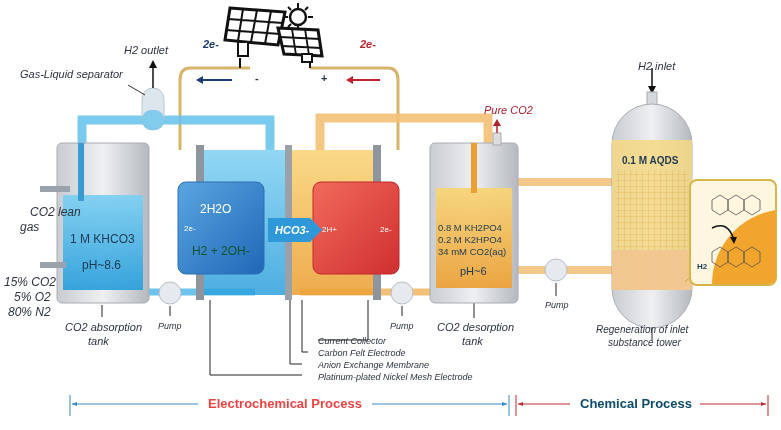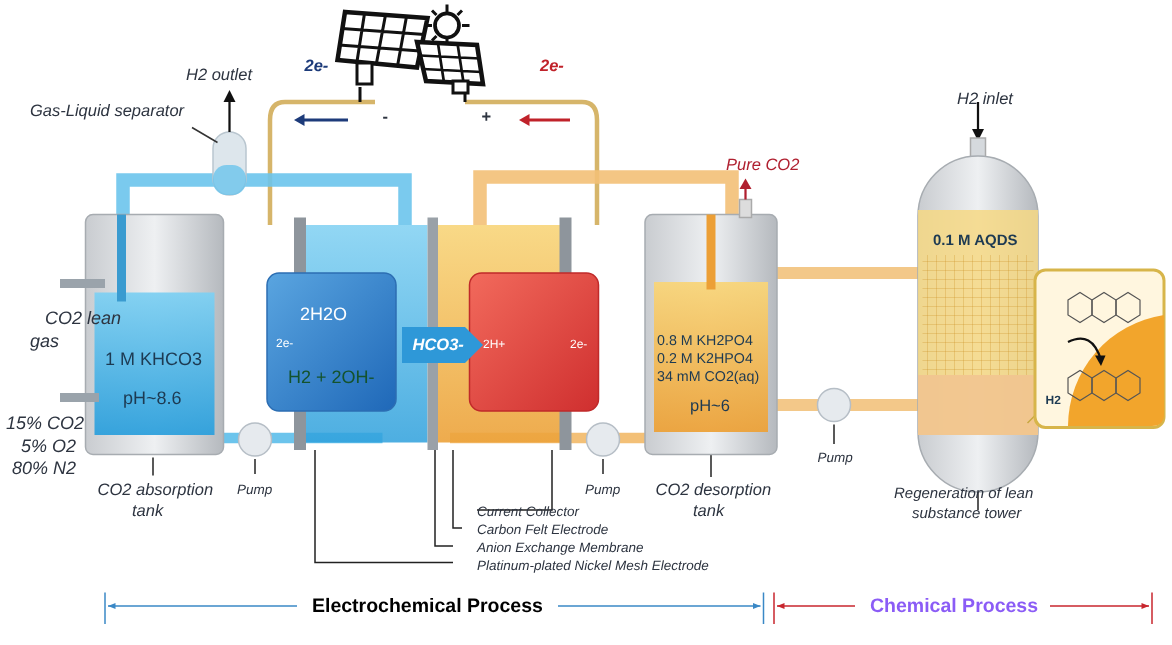--- a/index.html
+++ b/index.html
@@ -184,17 +184,17 @@
 <div class="tank-text" style="left:438px;top:234px;font-size:9.5px;">0.2 M K2HPO4</div>
 <div class="tank-text" style="left:438px;top:246px;font-size:9.5px;">34 mM CO2(aq)</div>
 <div class="tank-text" style="left:460px;top:265px;font-size:11px;">pH~6</div>
 <div class="lbl" style="left:437px;top:321px;">CO2 desorption</div>
 <div class="lbl" style="left:462px;top:335px;">tank</div>
 <div class="lbl lbl-sm" style="left:545px;top:300px;">Pump</div>
 
 <div class="lbl" style="left:638px;top:60px;">H2 inlet</div>
 <div class="tank-text" style="left:622px;top:155px;font-size:10px;font-weight:bold;">0.1 M AQDS</div>
 <div class="tank-text" style="left:697px;top:230px;font-size:8px;font-weight:bold;margin-top:32px;">H2</div>
-<div class="lbl" style="left:596px;top:324px;font-size:10px;">Regeneration of lean</div>
+<div class="lbl" style="left:596px;top:324px;font-size:10px;">Regeneration of inlet</div>
 <div class="lbl" style="left:608px;top:337px;font-size:10px;">substance tower</div>
 
-<div class="abs" style="left:208px;top:396px;color:#000000;font-weight:bold;font-size:13px;">Electrochemical Process</div>
-<div class="abs" style="left:580px;top:396px;color:#8b5cf6;font-weight:bold;font-size:13px;">Chemical Process</div>
+<div class="abs" style="left:208px;top:396px;color:#ef4444;font-weight:bold;font-size:13px;">Electrochemical Process</div>
+<div class="abs" style="left:580px;top:396px;color:#0c4a6e;font-weight:bold;font-size:13px;">Chemical Process</div>
 
 </body></html>

